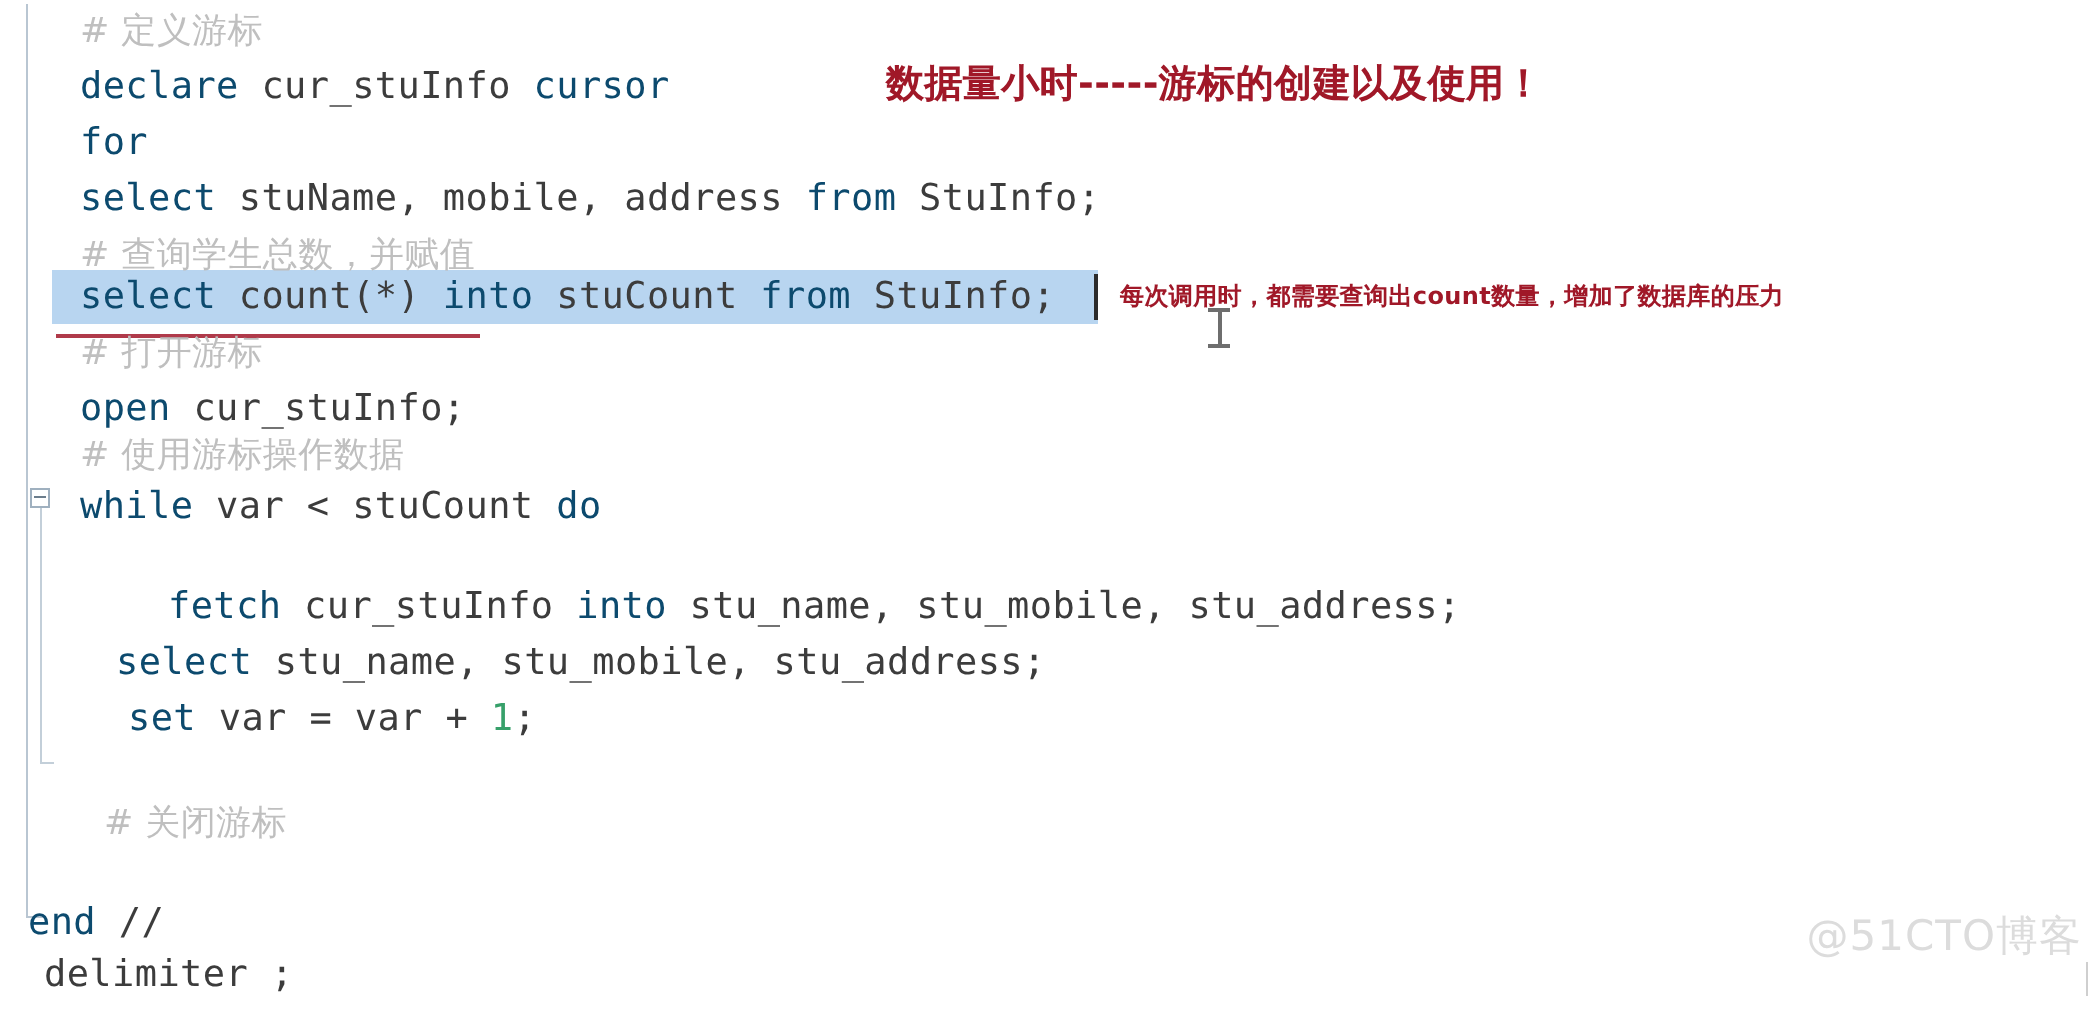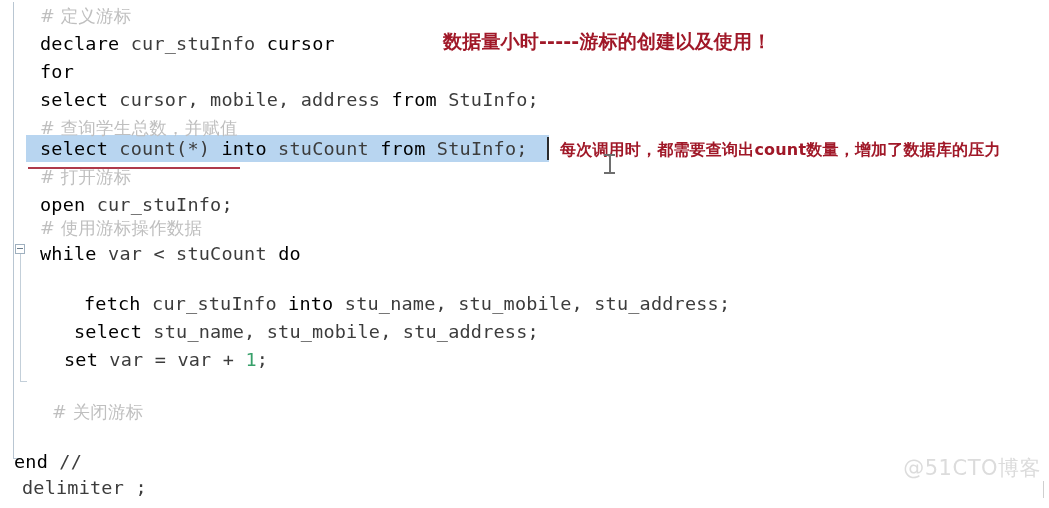--- a/index.html
+++ b/index.html
@@ -97,21 +97,21 @@
     position: absolute;
     left: 0;
     height: 28px;
     line-height: 28px;
     white-space: pre;
     font-size: 18.5px;
     letter-spacing: 0.2px;
     color: #3c3c3c;
   }
 
-  .kw      { color: #000000; }
+  .kw      { color: #0c4a6e; }
   .id      { color: #3c3c3c; }
   .num     { color: #37a06a; }
   .cmt     { color: #bfbfbf; font-family: "DejaVu Sans", "Liberation Sans", sans-serif; font-size: 17.5px; }
   .punct   { color: #3c3c3c; }
 
   
   .sel-line {
     position: absolute;
     left: 26px;
     top: 135px;
@@ -145,21 +145,21 @@
   }
   #annot-title {
     left: 443px;
     top: 29px;
     font-size: 19px;
     letter-spacing: 0.2px;
   }
   #annot-note {
     left: 560px;
     top: 140px;
-    font-size: 16px;
+    font-size: 12px;
     letter-spacing: 0.2px;
   }
 
   
   .ibeam {
     position: absolute;
     left: 604px;
     top: 153px;
     width: 11px;
     height: 22px;
@@ -217,38 +217,38 @@
   <div class="caret"></div>
 
   <div class="code">
 
     <div class="line" style="top:2px; left:14px;"><span class="cmt"># 定义游标</span></div>
 
     <div class="line" style="top:30px; left:14px;"><span class="kw">declare</span><span class="id"> cur_stuInfo </span><span class="kw">cursor</span></div>
 
     <div class="line" style="top:58px; left:14px;"><span class="kw">for</span></div>
 
-    <div class="line" style="top:86px; left:14px;"><span class="kw">select</span><span class="id"> cursor, mobile, address </span><span class="kw">from</span><span class="id"> StuInfo;</span></div>
+    <div class="line" style="top:86px; left:14px;"><span class="kw">select</span><span class="id"> stuName, mobile, address </span><span class="kw">from</span><span class="id"> StuInfo;</span></div>
 
     <div class="line" style="top:114px; left:14px;"><span class="cmt"># 查询学生总数，并赋值</span></div>
 
     <div class="line" style="top:135px; left:14px;"><span class="kw">select</span><span class="id"> count(*) </span><span class="kw">into</span><span class="id"> stuCount </span><span class="kw">from</span><span class="id"> StuInfo;</span></div>
 
     <div class="line" style="top:163px; left:14px;"><span class="cmt"># 打开游标</span></div>
 
     <div class="line" style="top:191px; left:14px;"><span class="kw">open</span><span class="id"> cur_stuInfo;</span></div>
 
     <div class="line" style="top:214px; left:14px;"><span class="cmt"># 使用游标操作数据</span></div>
 
     <div class="line" style="top:240px; left:14px;"><span class="kw">while</span><span class="id"> var &lt; stuCount </span><span class="kw">do</span></div>
 
 
     <div class="line" style="top:290px; left:38px;margin-left:20px;"><span class="kw">fetch</span><span class="id"> cur_stuInfo </span><span class="kw">into</span><span class="id"> stu_name, stu_mobile, stu_address;</span></div>
 
-    <div class="line" style="top:318px; left:48px;"><span class="kw">select</span><span class="id"> stu_name, stu_mobile, stu_address;</span></div>
+    <div class="line" style="top:318px; left:32px;"><span class="kw">select</span><span class="id"> stu_name, stu_mobile, stu_address;</span></div>
 
     <div class="line" style="top:346px; left:38px;"><span class="kw">set</span><span class="id"> var = var + </span><span class="num">1</span><span class="punct">;</span></div>
 
 
     <div class="line" style="top:398px; left:26px;"><span class="cmt"># 关闭游标</span></div>
 
 
     <div class="line" style="top:448px; left:-12px;"><span class="kw">end</span><span class="id"> //</span></div>
 
     <div class="line" style="top:474px; left:-4px;"><span class="id">delimiter ;</span></div>

